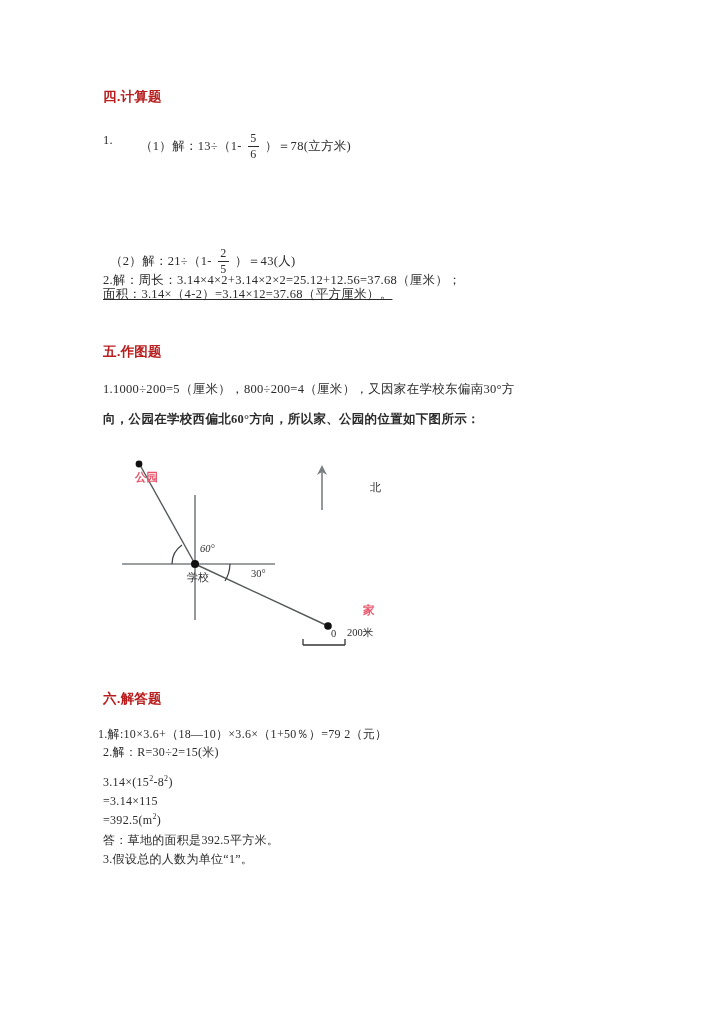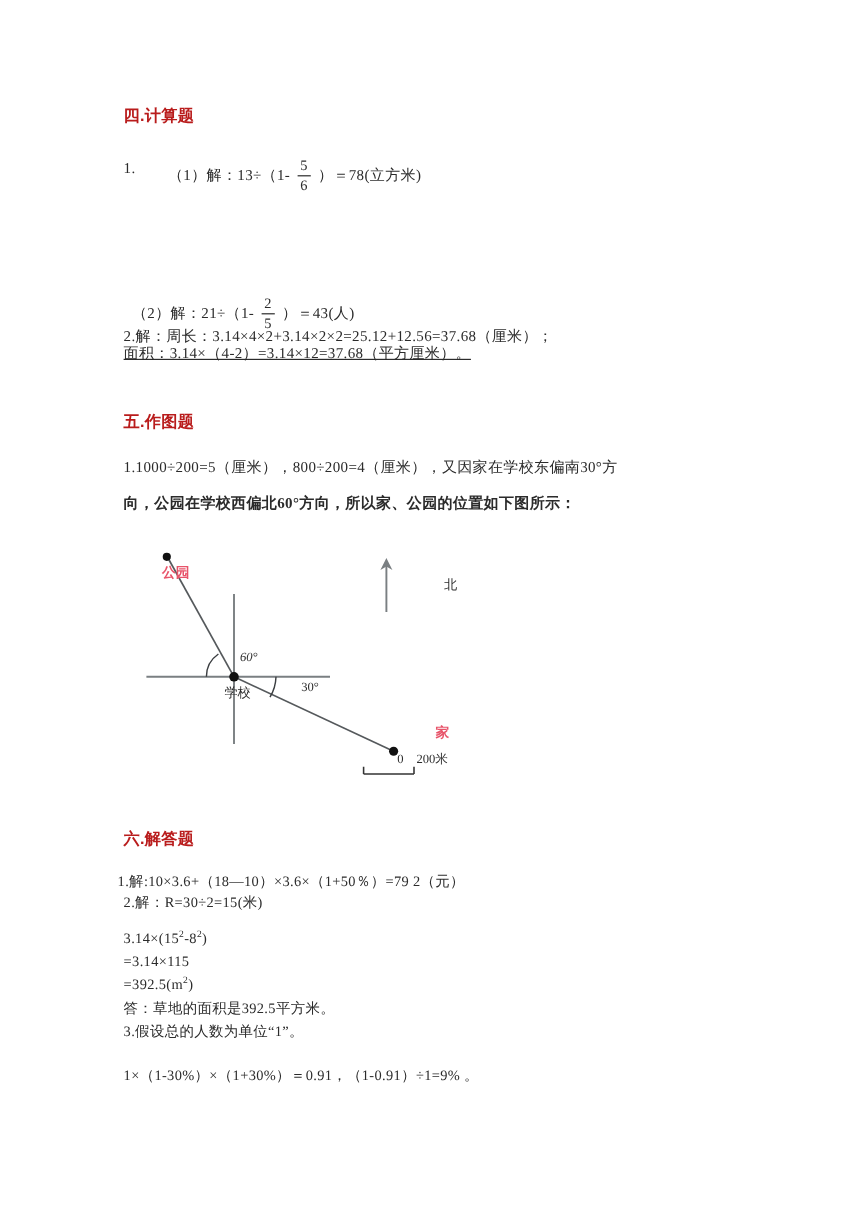--- a/index.html
+++ b/index.html
@@ -189,15 +189,14 @@
   <div class="line small" style="left:103px; top:794px;">=3.14×115</div>
 
   <div class="line small" style="left:103px; top:813px;">
     <span>=392.5(m</span><sup>2</sup><span>)</span>
   </div>
 
   <div class="line small" style="left:103px; top:832px;">答：草地的面积是392.5平方米。</div>
 
   <div class="line small" style="left:103px; top:851px;">3.假设总的人数为单位“1”。</div>
 
-  <div class="line small" style="left:103px; top:888px;">1×（1-30%）×（1+30%）＝0.91，（1-0.91）÷1=9% 。</div>
 
 </div>
 
 </body></html>

